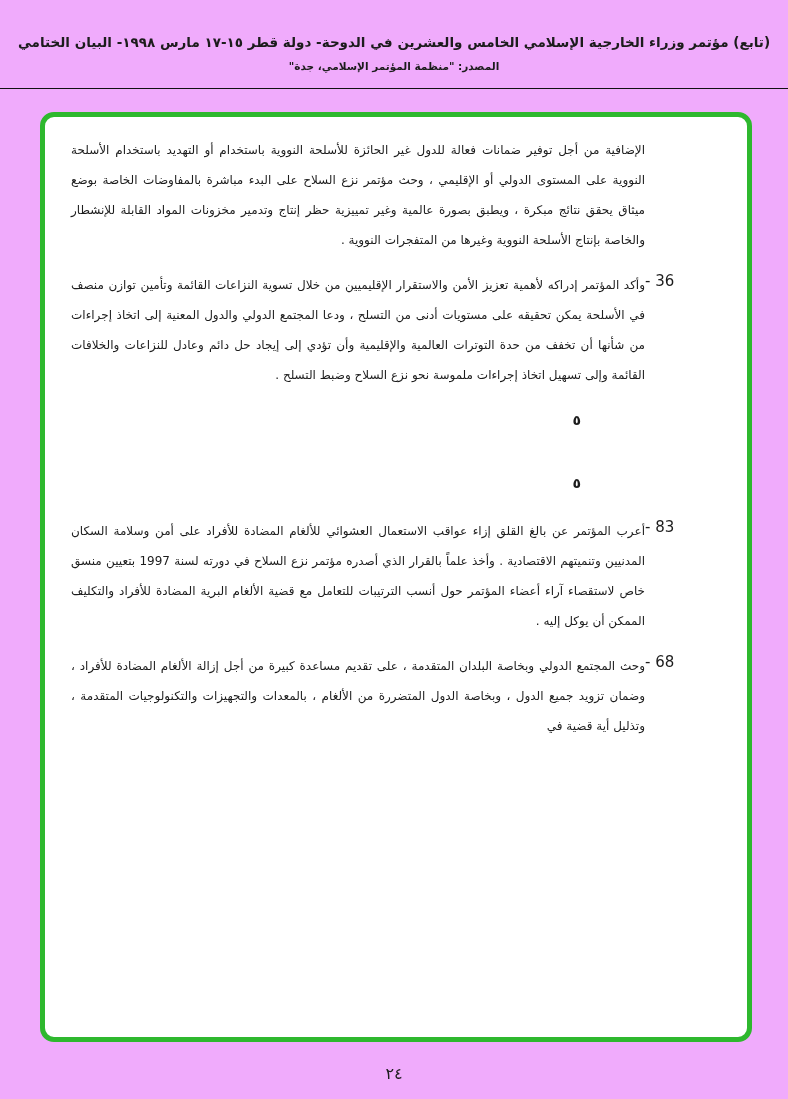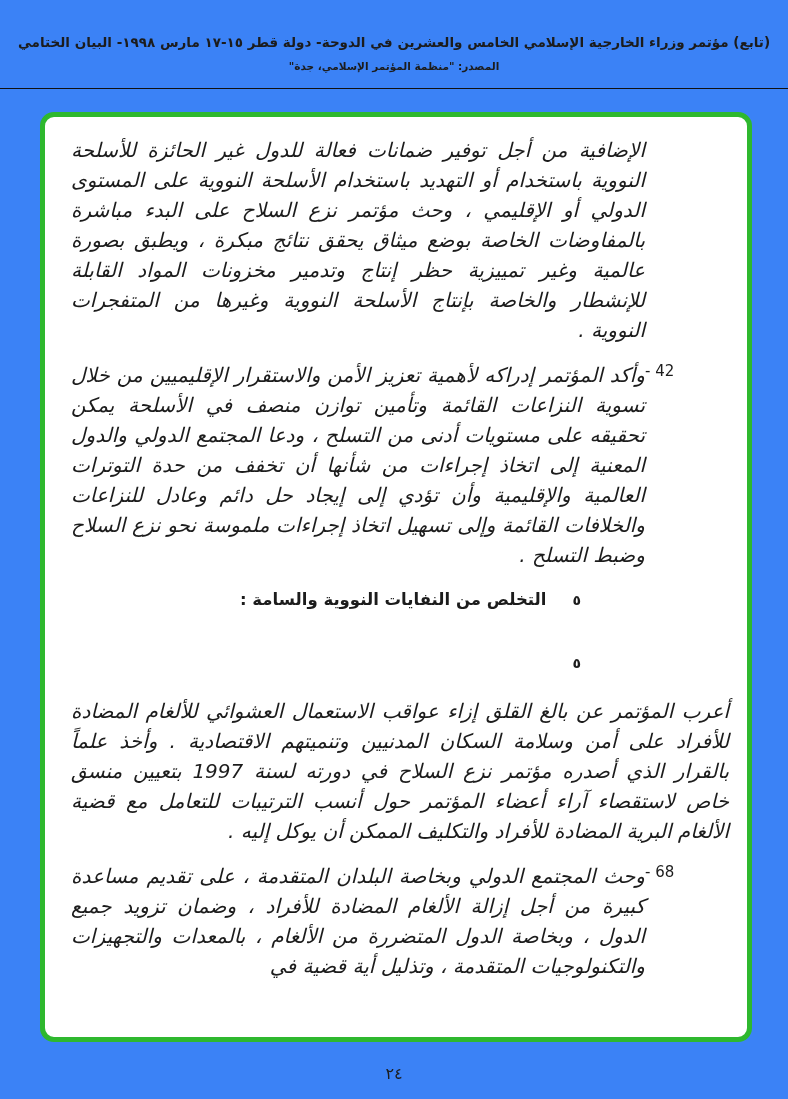--- a/index.html
+++ b/index.html
@@ -4,21 +4,21 @@
 <style>
   * { margin: 0; padding: 0; box-sizing: border-box; }
   html, body { background: #ffffff; }
   body { font-family: "DejaVu Sans", sans-serif; }
 
   .page {
     position: relative;
     width: 788px;
     height: 1099px;
     margin: 0 auto;
-    background: #3b82f6;
+    background: #f0abfc;
     color: #1c1c1c;
     overflow: hidden;
   }
 
   .header {
     position: absolute;
     top: 34px;
     left: 14px;
     right: 14px;
     text-align: center;
@@ -65,24 +65,23 @@
   .para-num {
     flex: 0 0 84px;
     width: 84px;
     font-size: 15px;
     padding-top: 2px;
     text-align: left;     
     direction: rtl;
   }
   .para-text {
     flex: 1;
-    font-size: 20px;
+    font-size: 12px;
     line-height: 30px;
     text-align: justify;
-    font-style: italic;
   }
 
   .heading {
     direction: rtl;
     display: flex;
     gap: 26px;
     align-items: baseline;
     font-weight: bold;
     font-size: 16.5px;
     line-height: 30px;
@@ -113,33 +112,33 @@
 
   <hr class="header-rule">
 
   <div class="frame" style="border-color: rgb(46, 184, 46);">
     <div class="blocks">
         <div class="para">
           <div class="para-num"></div>
           <div class="para-text">الإضافية من أجل توفير ضمانات فعالة للدول غير الحائزة للأسلحة النووية باستخدام أو التهديد باستخدام الأسلحة النووية على المستوى الدولي أو الإقليمي ، وحث مؤتمر نزع السلاح على البدء مباشرة بالمفاوضات الخاصة بوضع ميثاق يحقق نتائج مبكرة ، ويطبق بصورة عالمية وغير تمييزية حظر إنتاج وتدمير مخزونات المواد القابلة للإنشطار والخاصة بإنتاج الأسلحة النووية وغيرها من المتفجرات النووية .</div>
         </div>
         <div class="para">
-          <div class="para-num">42 -</div>
+          <div class="para-num">36 -</div>
           <div class="para-text">وأكد المؤتمر إدراكه لأهمية تعزيز الأمن والاستقرار الإقليميين من خلال تسوية النزاعات القائمة وتأمين توازن منصف في الأسلحة يمكن تحقيقه على مستويات أدنى من التسلح ، ودعا المجتمع الدولي والدول المعنية إلى اتخاذ إجراءات من شأنها أن تخفف من حدة التوترات العالمية والإقليمية وأن تؤدي إلى إيجاد حل دائم وعادل للنزاعات والخلافات القائمة وإلى تسهيل اتخاذ إجراءات ملموسة نحو نزع السلاح وضبط التسلح .</div>
         </div>
         <div class="heading">
           <span class="bullet">٥</span>
-          <span class="heading-text">التخلص من النفايات النووية والسامة :</span>
         </div>
         <div class="para">
         </div>
         <div class="heading">
           <span class="bullet">٥</span>
         </div>
         <div class="para">
+          <div class="para-num">83 -</div>
           <div class="para-text">أعرب المؤتمر عن بالغ القلق إزاء عواقب الاستعمال العشوائي للألغام المضادة للأفراد على أمن وسلامة السكان المدنيين وتنميتهم الاقتصادية . وأخذ علماً بالقرار الذي أصدره مؤتمر نزع السلاح في دورته لسنة 1997 بتعيين منسق خاص لاستقصاء آراء أعضاء المؤتمر حول أنسب الترتيبات للتعامل مع قضية الألغام البرية المضادة للأفراد والتكليف الممكن أن يوكل إليه .</div>
         </div>
         <div class="para">
           <div class="para-num">68 -</div>
           <div class="para-text">وحث المجتمع الدولي وبخاصة البلدان المتقدمة ، على تقديم مساعدة كبيرة من أجل إزالة الألغام المضادة للأفراد ، وضمان تزويد جميع الدول ، وبخاصة الدول المتضررة من الألغام ، بالمعدات والتجهيزات والتكنولوجيات المتقدمة ، وتذليل أية قضية في</div>
         </div>
       </div>
   </div>
 
   <footer>

